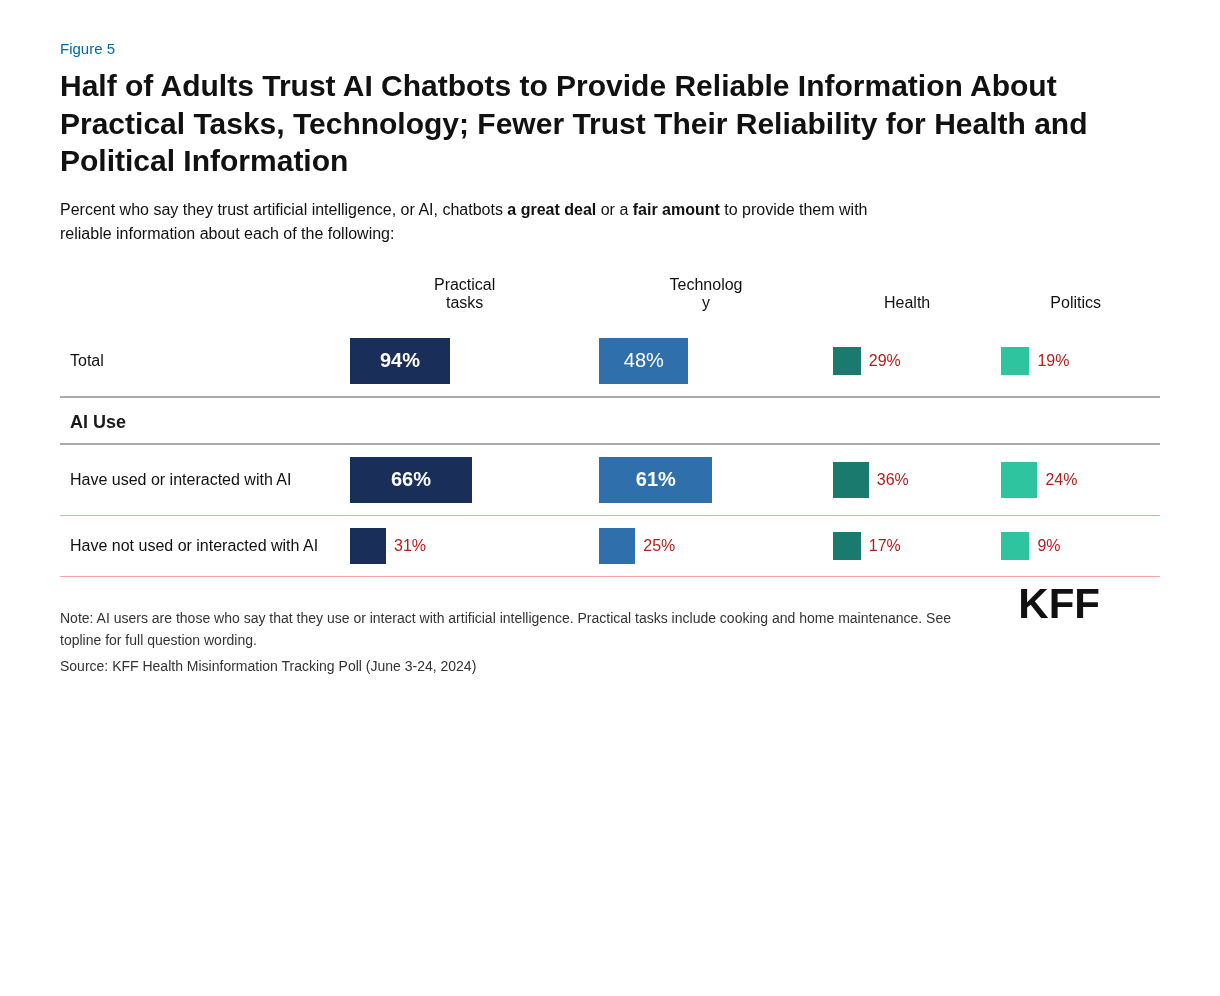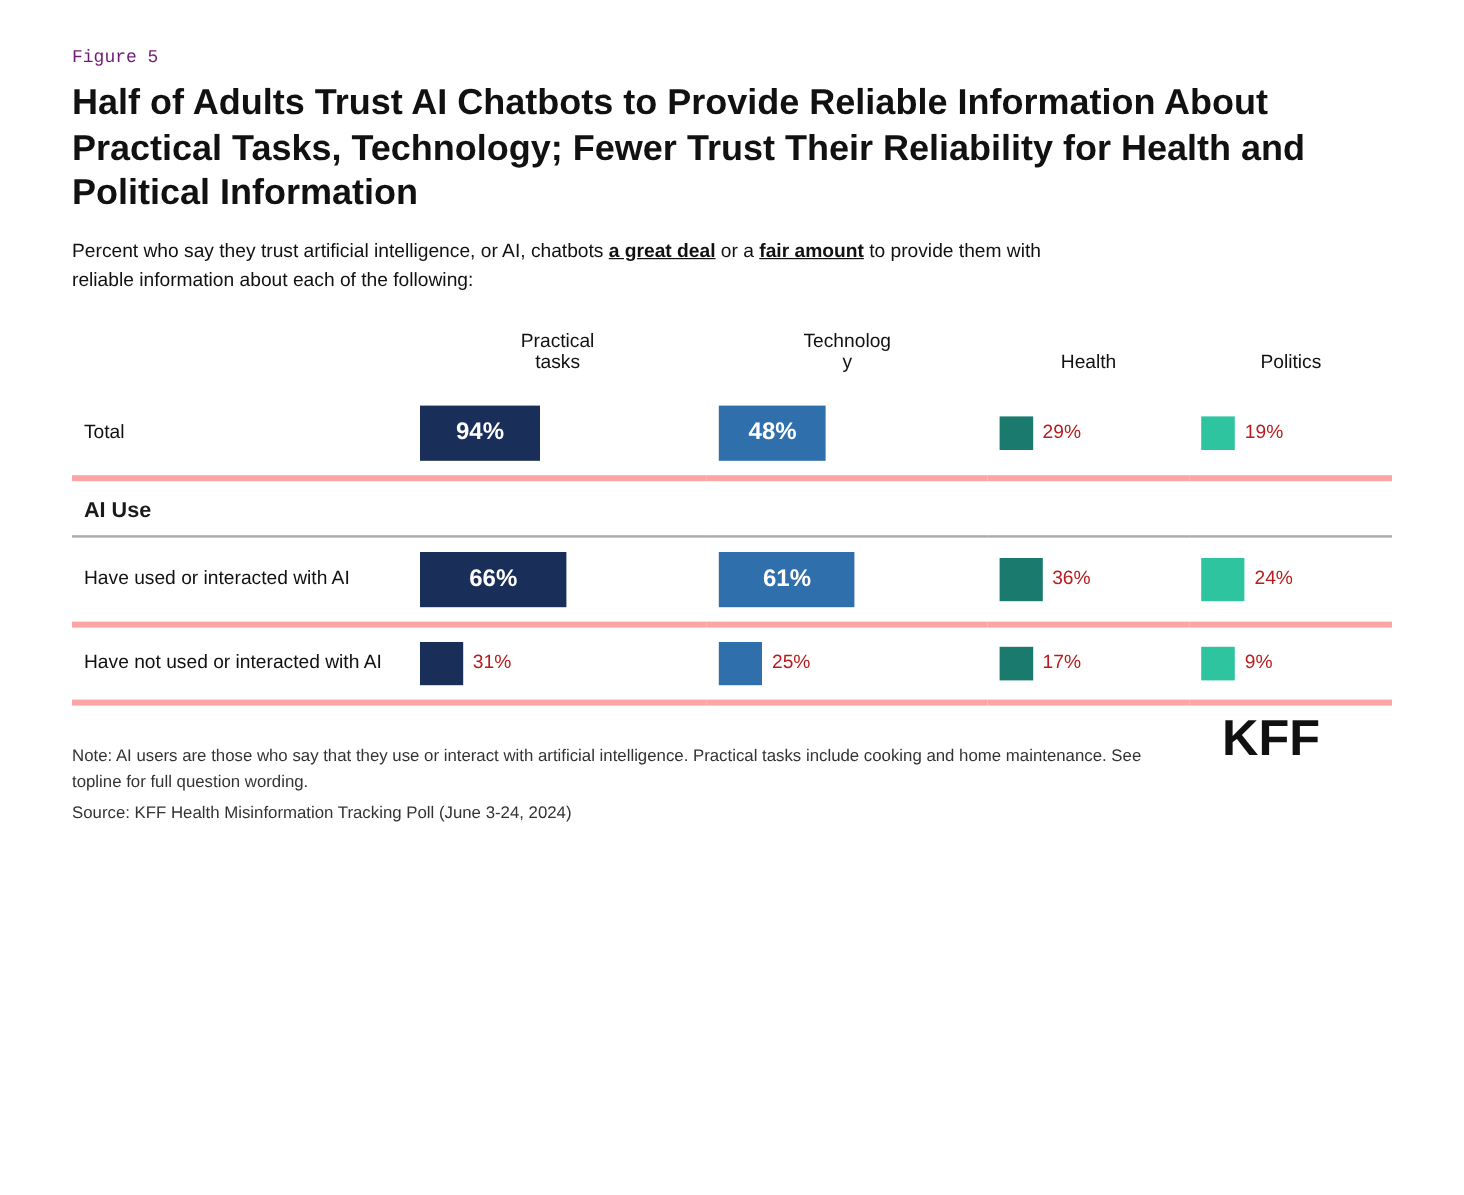--- a/index.html
+++ b/index.html
@@ -6,43 +6,42 @@
     body {
       font-family: 'Georgia', serif;
       background: #fff;
       width: 1220px;
       min-height: 996px;
       padding: 40px 60px;
       color: #1a1a1a;
     }
     .figure-label {
       font-size: 15px;
-      color: #701a75;
+      color: #0369a1;
       margin-bottom: 10px;
-      font-family: Liberation Mono, monospace;
+      font-family: Liberation Sans, sans-serif;
     }
     .chart-title {
       font-size: 30px;
       font-weight: 900;
       line-height: 1.25;
       margin-bottom: 18px;
       font-family: Arial, sans-serif;
       color: #111;
     }
     .chart-subtitle {
       font-size: 16px;
       line-height: 1.5;
       margin-bottom: 30px;
       font-family: Arial, sans-serif;
       color: #111;
       max-width: 820px;
     }
     .chart-subtitle strong {
       font-weight: 800;
-      text-decoration: underline;
     }
 
     
     .data-table {
       width: 100%;
       border-collapse: collapse;
       font-family: Arial, sans-serif;
       font-size: 16px;
     }
     .data-table thead th {
@@ -53,21 +52,21 @@
       vertical-align: bottom;
       color: #111;
     }
     .data-table thead th.row-header {
       text-align: left;
       width: 280px;
     }
     .data-table tbody td {
       padding: 12px 10px;
       vertical-align: middle;
-      border-bottom: 5px solid #fca5a5;
+      border-bottom: 1px solid #fca5a5;
     }
     .data-table tbody tr.section-header td {
       font-weight: 900;
       font-size: 18px;
       padding: 14px 10px 10px 10px;
       border-bottom: 2px solid #aaa;
       border-top: 2px solid #aaa;
     }
     .data-table tbody td.row-label {
       font-size: 16px;
@@ -159,21 +158,21 @@
   <tbody id="table-body">
       <tr>
         <td class="row-label">Total</td>
         <td class="value-cell">
           <div class="bar-container">
             <div class="bar color-navy" style="width: 100px; height: 46px; font-size: 20px; font-weight: 800; color: rgb(255, 255, 255); padding-left: 10px; padding-right: 10px;">94%</div>
           </div>
         </td>
         <td class="value-cell">
           <div class="bar-container">
-            <div class="bar color-blue" style="width: 89px; height: 46px; font-size: 20px; font-weight: 700; color: rgb(255, 255, 255); padding-left: 10px; padding-right: 10px;">48%</div>
+            <div class="bar color-blue" style="width: 89px; height: 46px; font-size: 20px; font-weight: 400; color: rgb(255, 255, 255); padding-left: 10px; padding-right: 10px;">48%</div>
           </div>
         </td>
         <td class="value-cell">
           <div class="bar-container">
             <div class="bar color-teal-dark" style="width: 28px; height: 28px; font-size: 0px; flex-shrink: 0;"></div>
             <span class="bar-text">29%</span>
           </div>
         </td>
         <td class="value-cell">
           <div class="bar-container">

